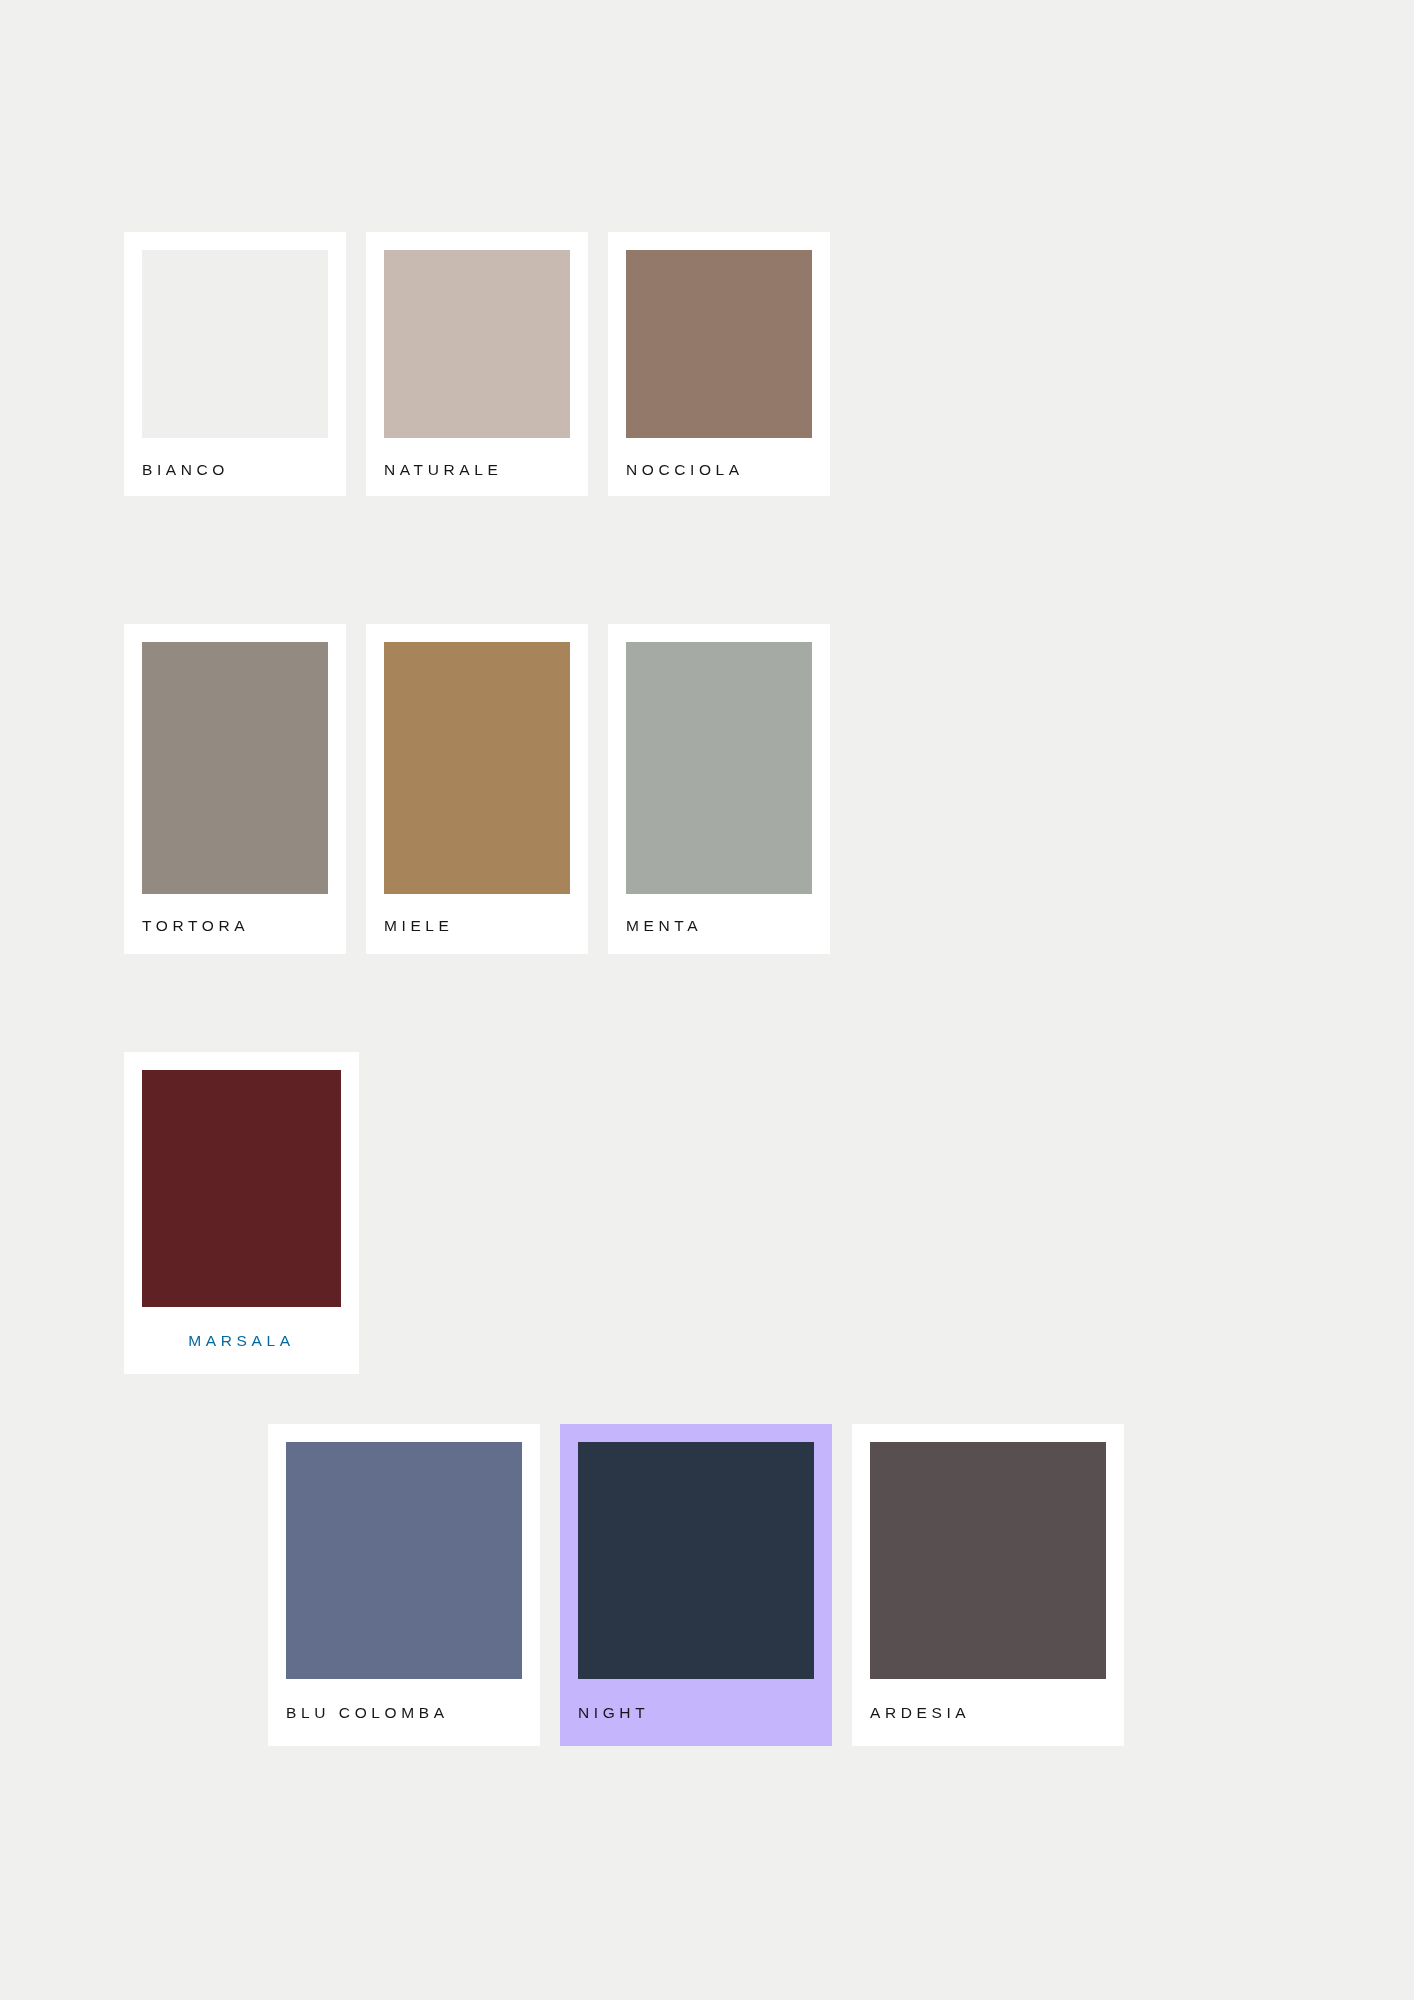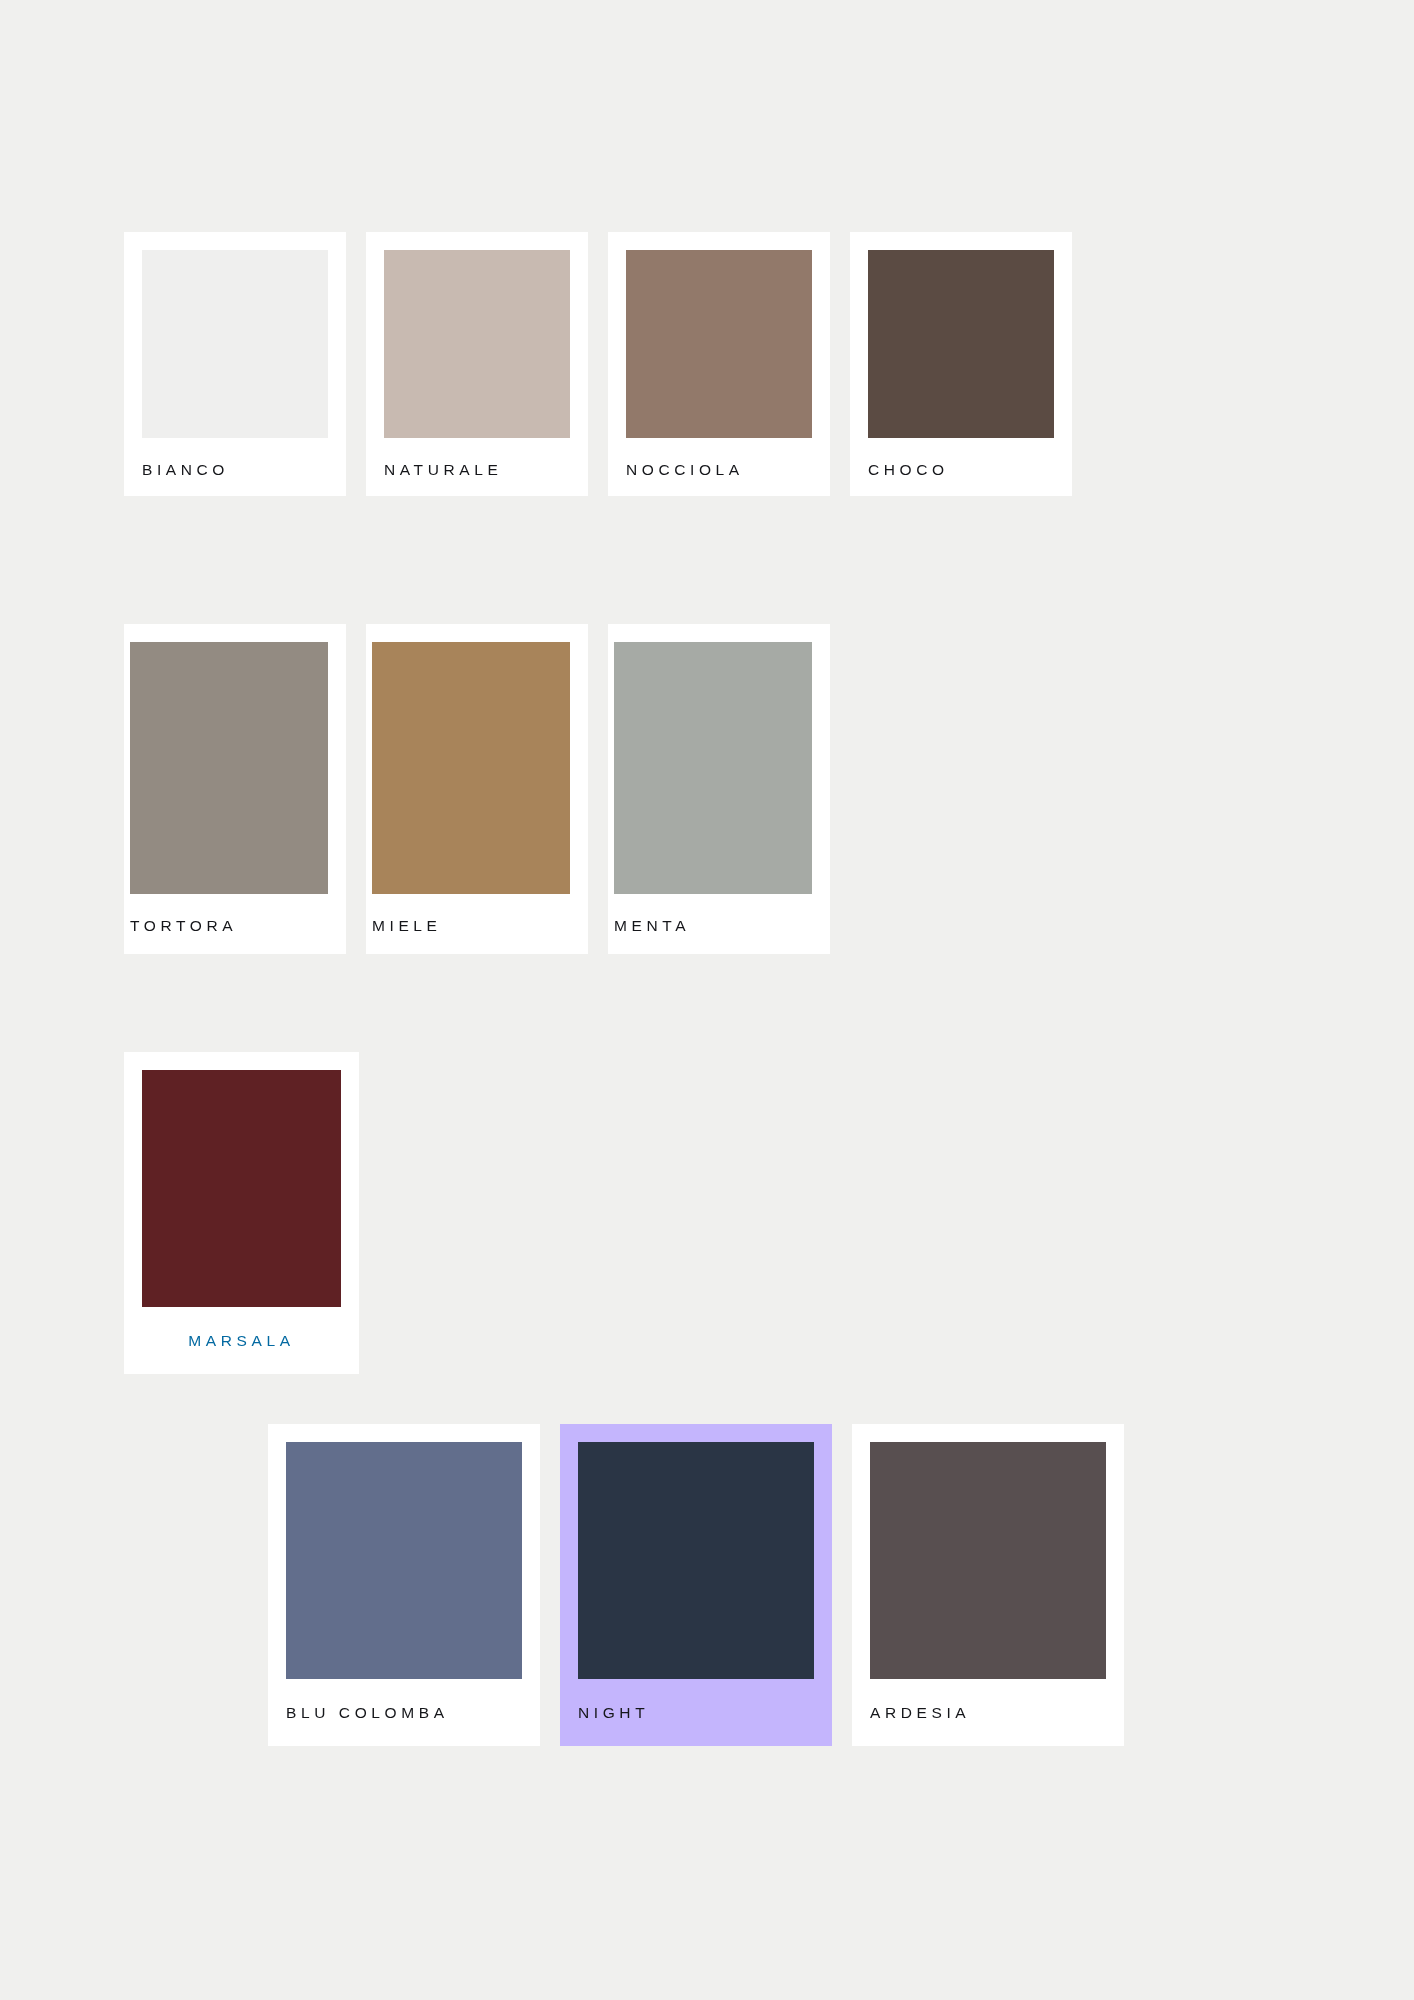--- a/index.html
+++ b/index.html
@@ -59,21 +59,21 @@
     height: 264px;
     margin-right: 20px;
   }
   #row-1 .swatch-chip { height: 188px; }
   #row-1 .swatch-label { margin-top: 24px; }
 
   
   #row-2 { left: 124px; top: 624px; }
   #row-2 .swatch-card {
     width: 222px;
-    padding: 18px 18px 0 6px;
+    padding: 18px 18px 0 18px;
     height: 330px;
     margin-right: 20px;
   }
   #row-2 .swatch-chip { height: 252px; }
   #row-2 .swatch-label { margin-top: 24px; }
 
   
   #row-3 { left: 124px; top: 1052px; }
   #row-3 .swatch-card {
     width: 235px;
@@ -107,24 +107,20 @@
         <div class="swatch-label" style="color: rgb(21, 22, 26);">BIANCO</div>
       </div>
       <div class="swatch-card" style="background: rgb(255, 255, 255);">
         <div class="swatch-chip" style="background: rgb(200, 186, 177);"></div>
         <div class="swatch-label" style="color: rgb(21, 22, 26);">NATURALE</div>
       </div>
       <div class="swatch-card" style="background: rgb(255, 255, 255);">
         <div class="swatch-chip" style="background: rgb(146, 121, 106);"></div>
         <div class="swatch-label" style="color: rgb(21, 22, 26);">NOCCIOLA</div>
       </div>
-      <div class="swatch-card" style="background: rgb(255, 255, 255);">
-        <div class="swatch-chip" style="background: rgb(91, 75, 67);"></div>
-        <div class="swatch-label" style="color: rgb(21, 22, 26);">CHOCO</div>
-      </div>
     </div>
   <div class="swatch-row" id="row-2">
       <div class="swatch-card" style="background: rgb(255, 255, 255);">
         <div class="swatch-chip" style="background: rgb(147, 139, 130);"></div>
         <div class="swatch-label" style="color: rgb(21, 22, 26);">TORTORA</div>
       </div>
       <div class="swatch-card" style="background: rgb(255, 255, 255);">
         <div class="swatch-chip" style="background: rgb(168, 132, 90);"></div>
         <div class="swatch-label" style="color: rgb(21, 22, 26);">MIELE</div>
       </div>

